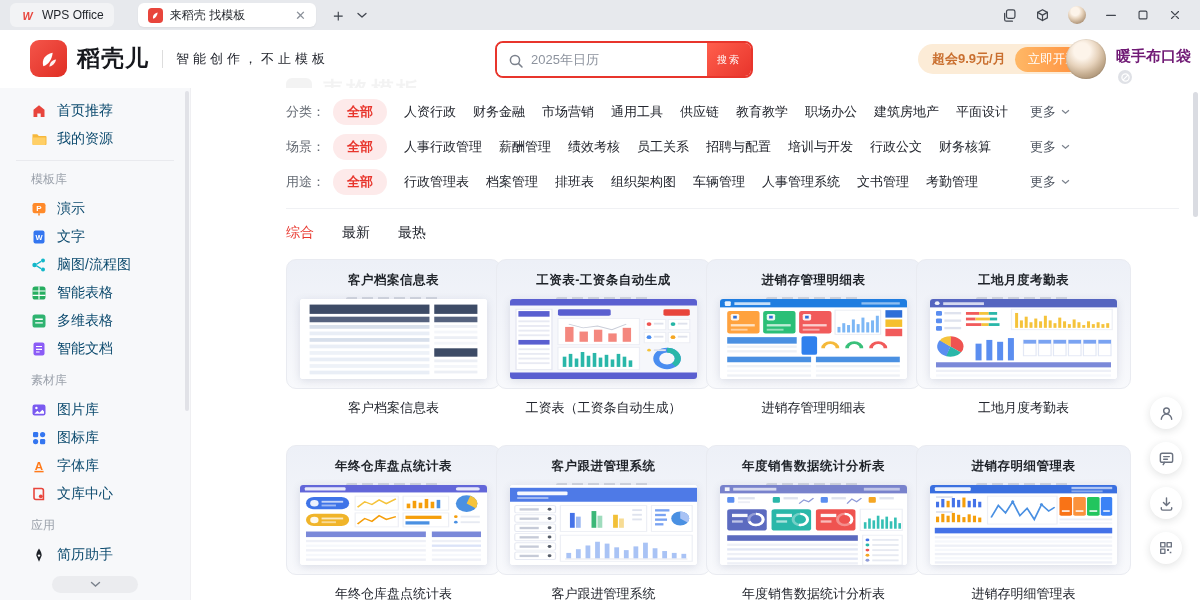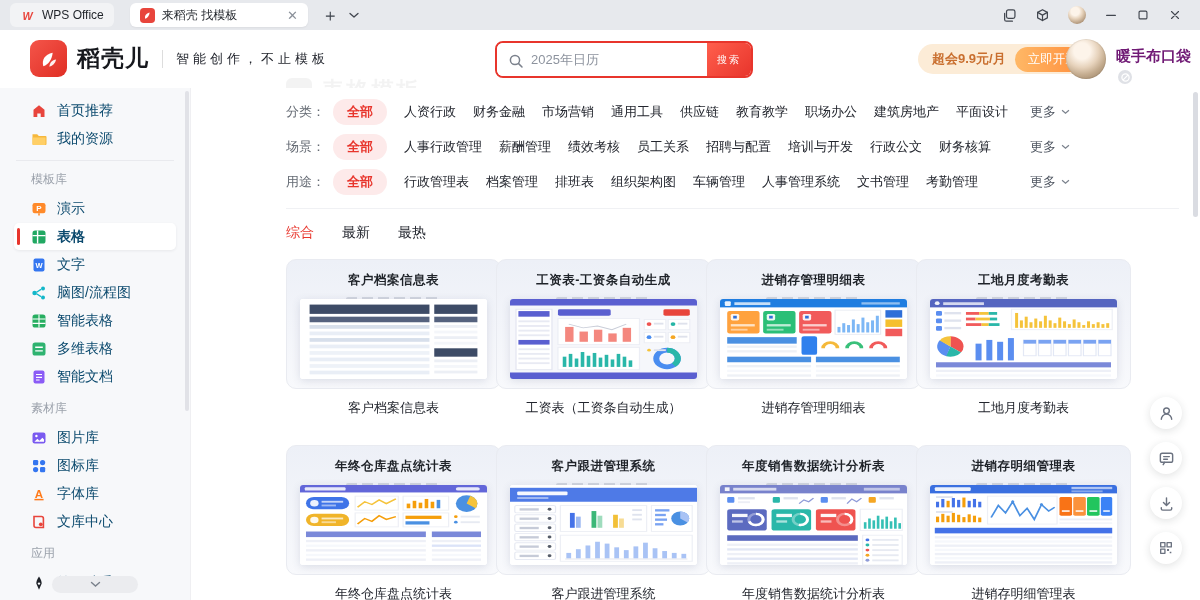--- a/index.html
+++ b/index.html
@@ -5,21 +5,21 @@
   * { margin:0; padding:0; box-sizing:border-box; }
   html,body { width:1200px; height:600px; overflow:hidden;
     font-family:"Liberation Sans","DejaVu Sans",sans-serif; background:#fff; }
 
   
   .tabbar{position:absolute;top:0;left:0;width:1200px;height:30px;background:#e7e9ed;
     display:flex;align-items:center;}
   .tab{height:24px;border-radius:6px;display:flex;align-items:center;padding:0 10px;
     font-size:12px;color:#1f2329;gap:7px;}
   .tab-wps{background:#f2f3f5;margin-left:10px;}
-  .tab-active{background:#fff;margin-left:16px;width:178px;box-shadow:0 1px 2px rgba(0,0,0,.05);justify-content:space-between;}
+  .tab-active{background:#fff;margin-left:24px;width:178px;box-shadow:0 1px 2px rgba(0,0,0,.05);justify-content:space-between;}
   .tab-close{margin-left:auto;color:#8a9099;font-size:13px;line-height:1;cursor:pointer;}
   .newtab{margin-left:14px;font-size:17px;color:#3d424b;cursor:pointer;line-height:1;}
   .tab-chevron{margin-left:10px;display:flex;align-items:center;cursor:pointer;}
   .win-controls{margin-left:auto;display:flex;align-items:center;gap:18px;padding-right:18px;}
   .win-btn{display:flex;align-items:center;justify-content:center;cursor:pointer;}
   .avatar-mini{width:18px;height:18px;border-radius:50%;
     background:radial-gradient(circle at 40% 30%,#fdf4ea 0 25%,#e6d2bb 45%,#b1977b 75%,#8b7256 100%);}
 
   
   .header{position:absolute;top:30px;left:0;width:1200px;height:58px;background:#fff;}
@@ -213,27 +213,20 @@
   <div class="side-divider"></div>
 
   <div class="side-title">模板库</div>
   <div class="side-item">
     <svg width="16" height="16" viewBox="0 0 16 16">
         <rect x="1.5" y="2" width="13" height="10.3" rx="2.2" fill="#ff8a2a"></rect>
         <text x="8" y="10.2" font-size="8" font-weight="bold" fill="#fff" text-anchor="middle">P</text>
         <path d="M8 12.3v2.2" stroke="#ff8a2a" stroke-width="1.6"></path>
       </svg>
     <span>演示</span>
-  </div>
-  <div class="side-item selected">
-    <svg width="16" height="16" viewBox="0 0 16 16">
-        <rect x="1.5" y="1.5" width="13" height="13" rx="2.6" fill="#21a862"></rect>
-        <path d="M1.5 6.6h13M6.6 1.5v13" stroke="#fff" stroke-width="1.4"></path>
-      </svg>
-    <span>表格</span>
   </div>
   <div class="side-item">
     <svg width="16" height="16" viewBox="0 0 16 16">
         <rect x="2.5" y="1.5" width="11" height="13" rx="2" fill="#3476f0"></rect>
         <text x="8" y="11" font-size="7.5" font-weight="bold" fill="#fff" text-anchor="middle">W</text>
       </svg>
     <span>文字</span>
   </div>
   <div class="side-item">
     <svg width="16" height="16" viewBox="0 0 16 16">

